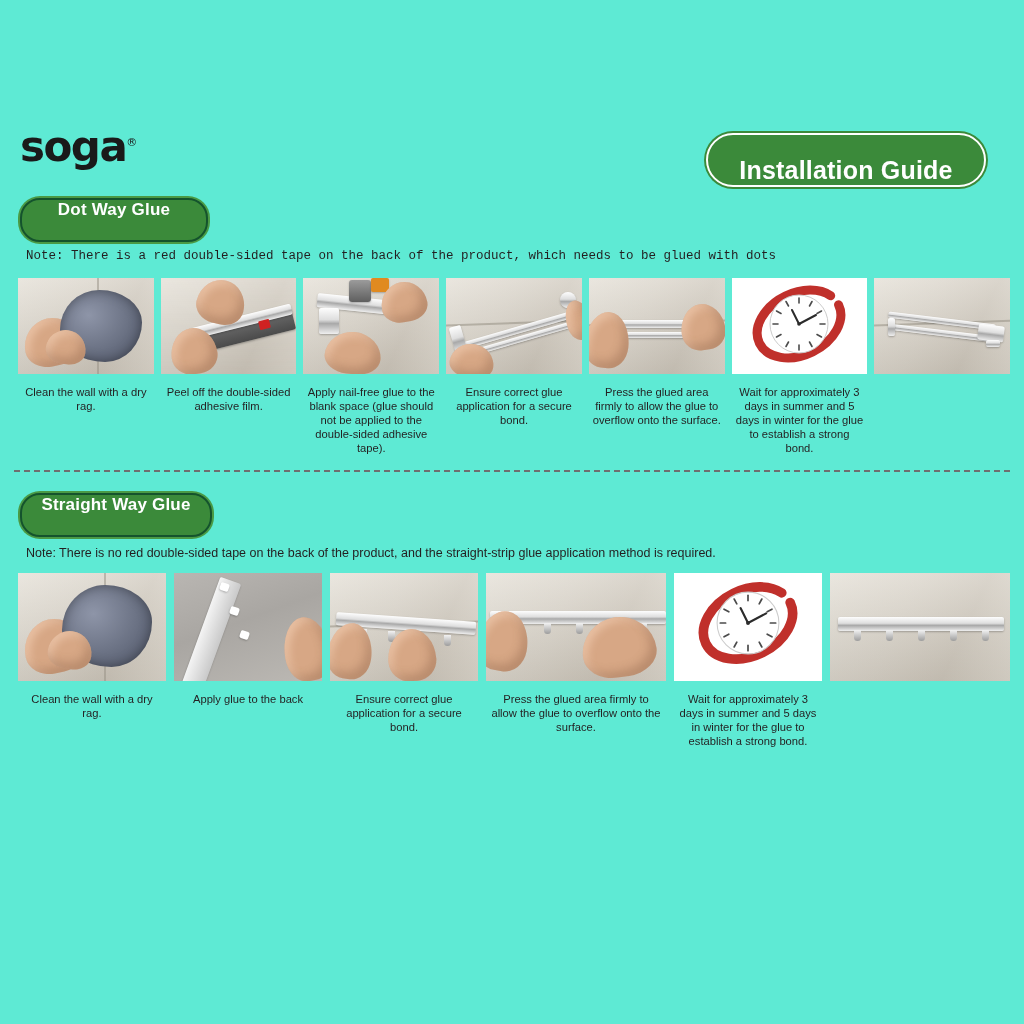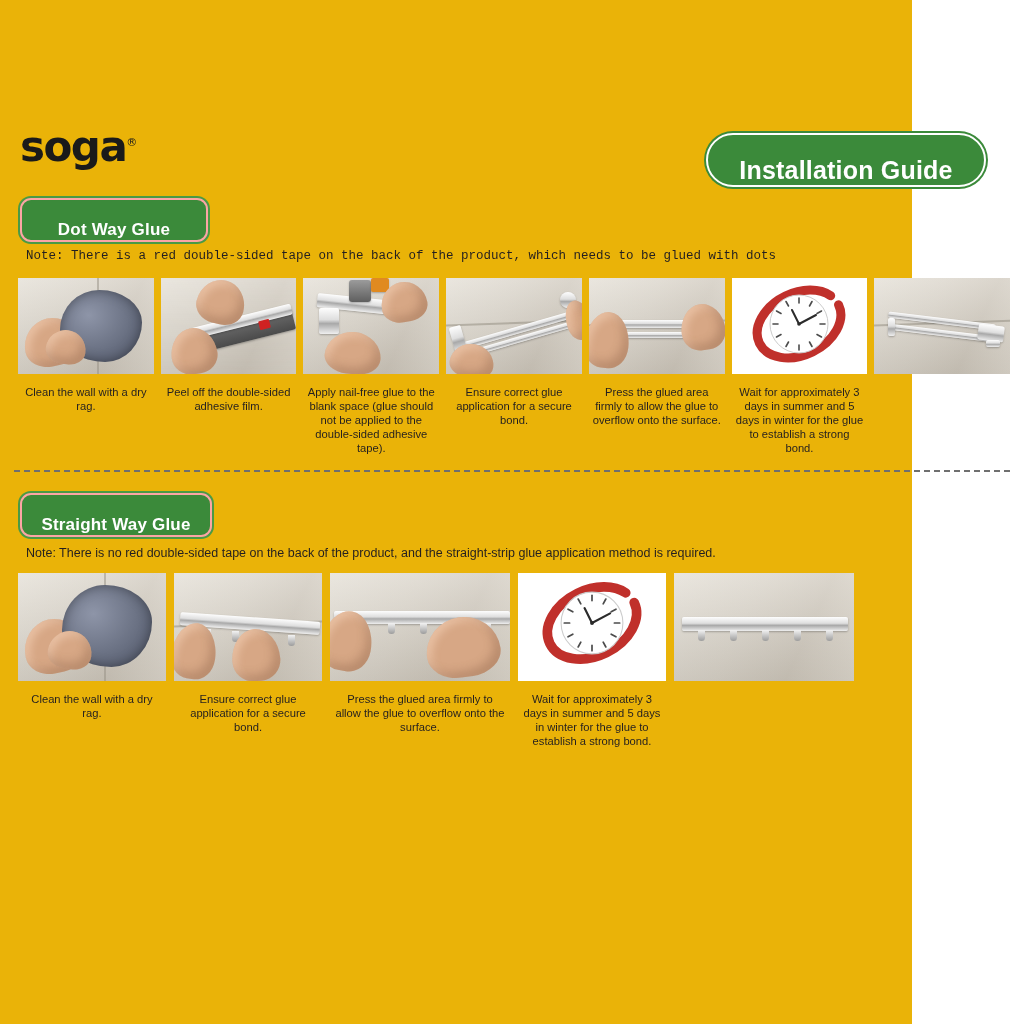--- a/index.html
+++ b/index.html
@@ -11,23 +11,23 @@
     width: 1024px;
     height: 1024px;
     font-family: "Liberation Sans", sans-serif;
     color: #231f20;
     position: relative;
     overflow: hidden;
   }
   .page {
     position: absolute;
     left: 0; top: 0;
-    width: 912px;
+    width: 1024px;
     height: 1024px;
-    background: #eab308;
+    background: #5eead4;
   }
 
   
   .header {
     position: absolute;
     left: 0; top: 118px;
     width: 1024px;
     height: 80px;
   }
   .logo {
@@ -66,26 +66,26 @@
     color: #ffffff;
     font-size: 25px;
     font-weight: 700;
     letter-spacing: 0.2px;
   }
 
   
   .pill {
     position: absolute;
     height: 44px;
-    border-radius: 11px;
+    border-radius: 20px;
     background: #3b8a3a;
-    border: 2px solid #fca5a5;
+    border: 2px solid #14532d;
     box-shadow: 0 0 0 2px #4a9a45;
     display: flex;
-    align-items: flex-end;
+    align-items: flex-start;
     justify-content: center;
     box-sizing: border-box;
   }
   .pill span {
     color: #ffffff;
     font-size: 17px;
     font-weight: 700;
     letter-spacing: 0.2px;
     white-space: nowrap;
   }
@@ -362,20 +362,31 @@
     <div class="step" style="width:148px; margin-right:8px;">
       <div class="thumb" style="height:108px;">
         <div class="wall grout-v"></div>
         <div class="hand" style="left:6px; top:46px; width:60px; height:54px; transform:rotate(-12deg);"></div>
         <div class="rag" style="left:44px; top:12px; width:90px; height:82px;"></div>
         <div class="hand" style="left:30px; top:58px; width:44px; height:38px; transform:rotate(8deg);"></div>
       </div>
       <div class="cap">Clean the wall with a dry rag.</div>
     </div>
 
+    <div class="step" style="width:148px; margin-right:8px;">
+      <div class="thumb" style="height:108px;">
+        <div class="wall grey"></div>
+        <div class="bar" style="left:26px; top:4px; width:22px; height:116px; transform:rotate(20deg); background:linear-gradient(90deg,#f4f4f4,#c9c9c9);"></div>
+        <div class="bar" style="left:46px; top:10px; width:9px; height:8px; transform:rotate(20deg); background:#ffffff;"></div>
+        <div class="bar" style="left:56px; top:34px; width:9px; height:8px; transform:rotate(20deg); background:#ffffff;"></div>
+        <div class="bar" style="left:66px; top:58px; width:9px; height:8px; transform:rotate(20deg); background:#ffffff;"></div>
+        <div class="hand" style="left:110px; top:44px; width:46px; height:64px; transform:rotate(-10deg);"></div>
+      </div>
+      <div class="cap">Apply glue to the back</div>
+    </div>
 
     <div class="step" style="width:148px; margin-right:8px;">
       <div class="thumb" style="height:108px;">
         <div class="wall grout-h"></div>
         <div class="bar" style="left:6px; top:44px; width:140px; height:13px; transform:rotate(4deg);"></div>
         <div class="hook" style="left:30px; top:56px;"></div>
         <div class="hook" style="left:58px; top:58px;"></div>
         <div class="hook" style="left:86px; top:60px;"></div>
         <div class="hook" style="left:114px; top:62px;"></div>
         <div class="hand" style="left:-2px; top:50px; width:44px; height:56px; transform:rotate(8deg);"></div>

